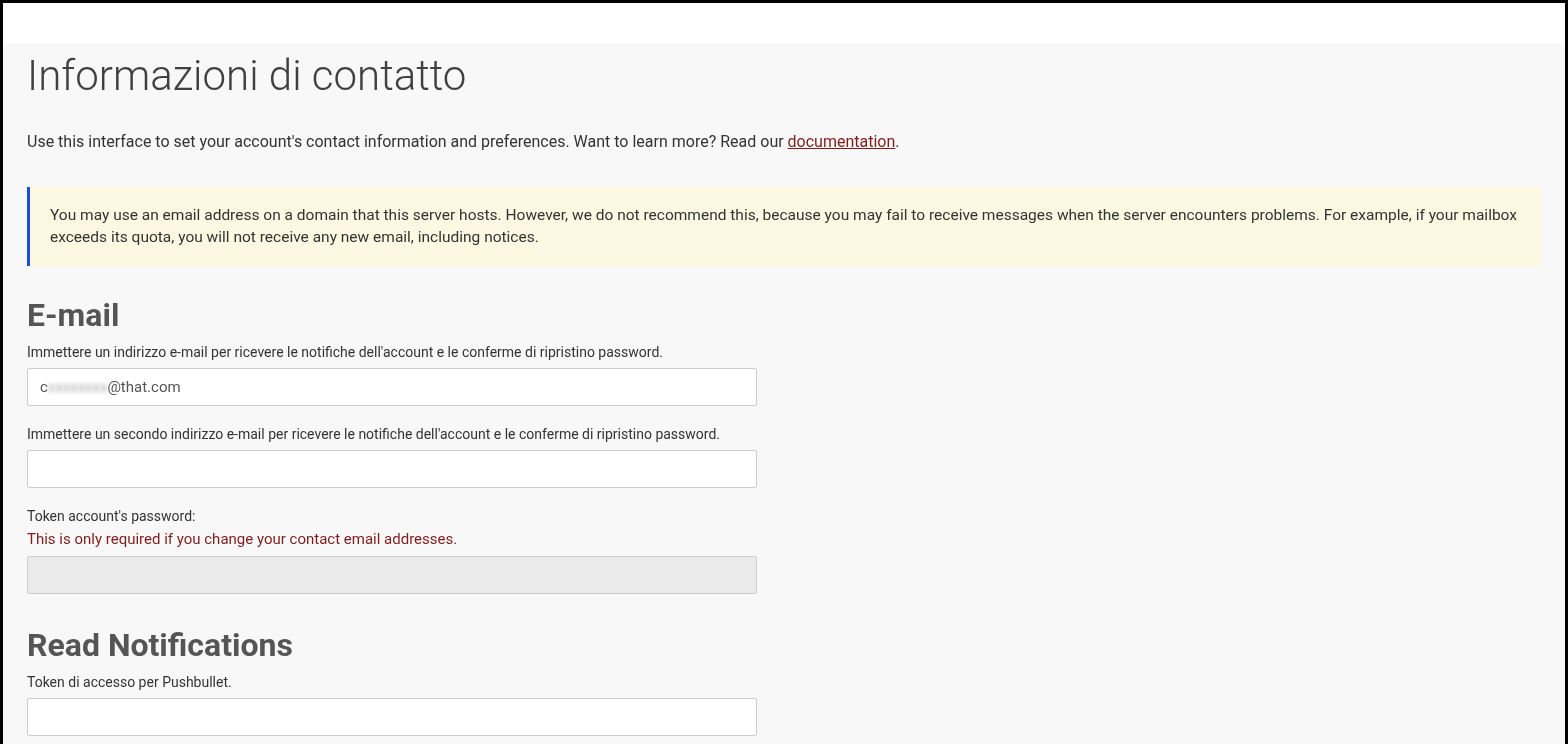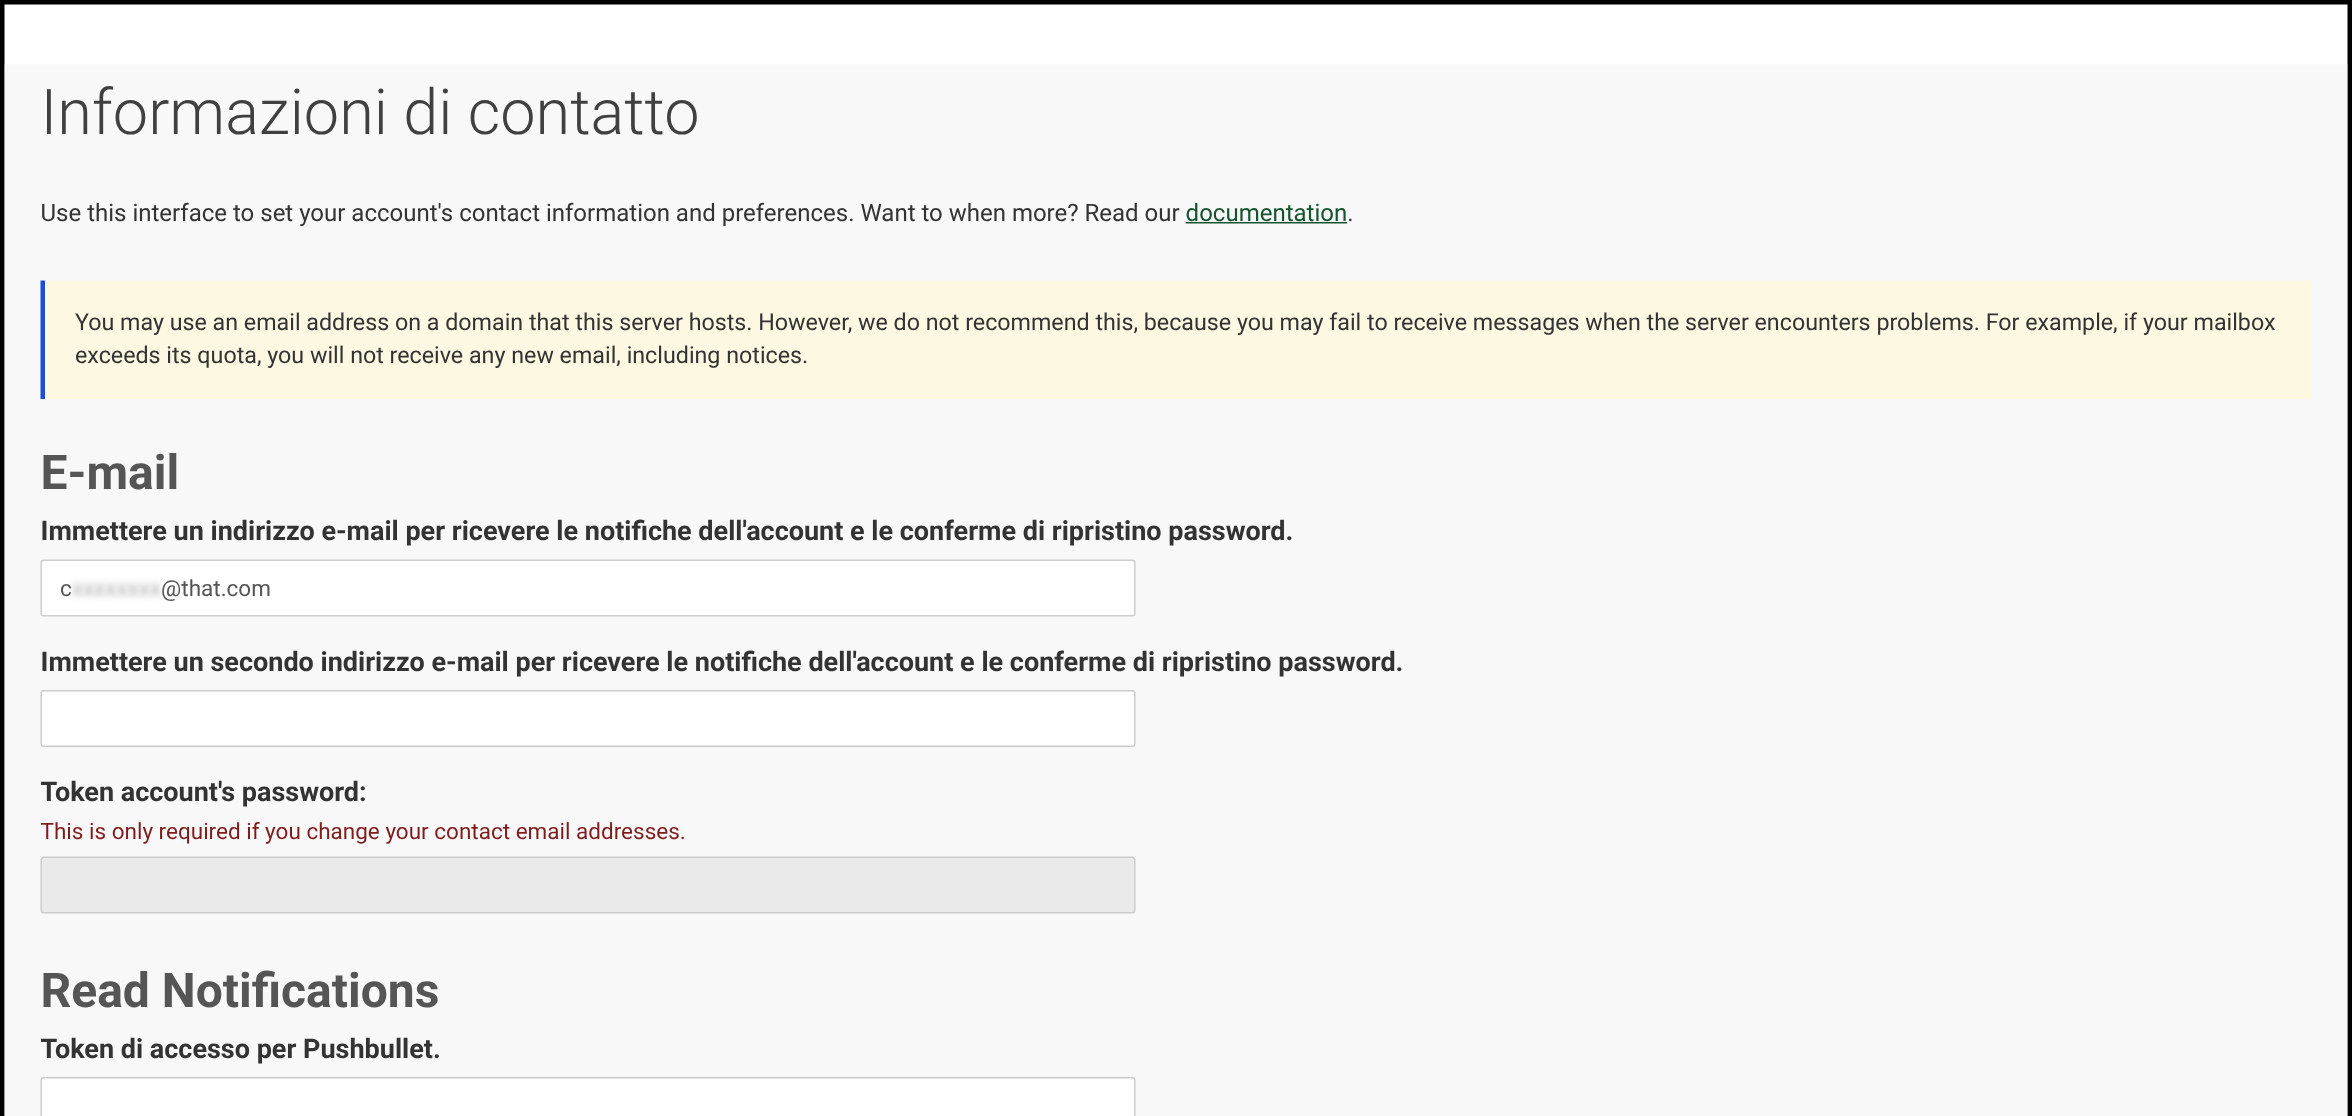--- a/index.html
+++ b/index.html
@@ -28,21 +28,21 @@
       padding-bottom: 8px;
       margin-top: 40px;
     }
     .intro {
       font-size: 16px;
       color: #333;
       padding-top: 24px;
       padding-bottom: 36px;
     }
     .intro a {
-      color: #14532d;
+      color: #7f1d1d;
     }
     .alert-warning {
       background: #fdf8e2;
       border-left: 3px solid #1d4ed8;
       padding: 18px 20px;
       margin-bottom: 18px;
       font-size: 15.5px;
       color: #333;
       line-height: 1.4;
     }
@@ -51,22 +51,22 @@
       font-weight: 700;
       color: #555;
       padding-top: 12px;
       padding-bottom: 10px;
     }
     .form-group {
       margin-bottom: 20px;
     }
     .form-label {
       display: block;
-      font-size: 18px;
-      font-weight: 700;
+      font-size: 14px;
+      font-weight: 400;
       color: #333;
       margin-bottom: 8px;
     }
     .help-text {
       font-size: 15px;
       color: #7f1d1d;
       margin-bottom: 8px;
       margin-top: -2px;
     }
     .form-input {
@@ -88,21 +88,21 @@
       opacity: 0.5;
     }
   </style>
 </head>
 <body>
 
 <div class="container">
   <h1>Informazioni di contatto</h1>
 
   <p class="intro">
-    <span>Use this interface to set your account's contact information and preferences. Want to when more? Read our </span><a href="#">documentation</a><span>.</span>
+    <span>Use this interface to set your account's contact information and preferences. Want to learn more? Read our </span><a href="#">documentation</a><span>.</span>
   </p>
 
   <div class="alert-warning">
     <span>You may use an email address on a domain that this server hosts. However, we do not recommend this, because you may fail to receive messages when the server encounters problems. For example, if your mailbox exceeds its quota, you will not receive any new email, including notices.</span>
   </div>
 
   <h2>E-mail</h2>
 
   <div class="form-group">
     <label class="form-label">Immettere un indirizzo e-mail per ricevere le notifiche dell'account e le conferme di ripristino password.</label>

